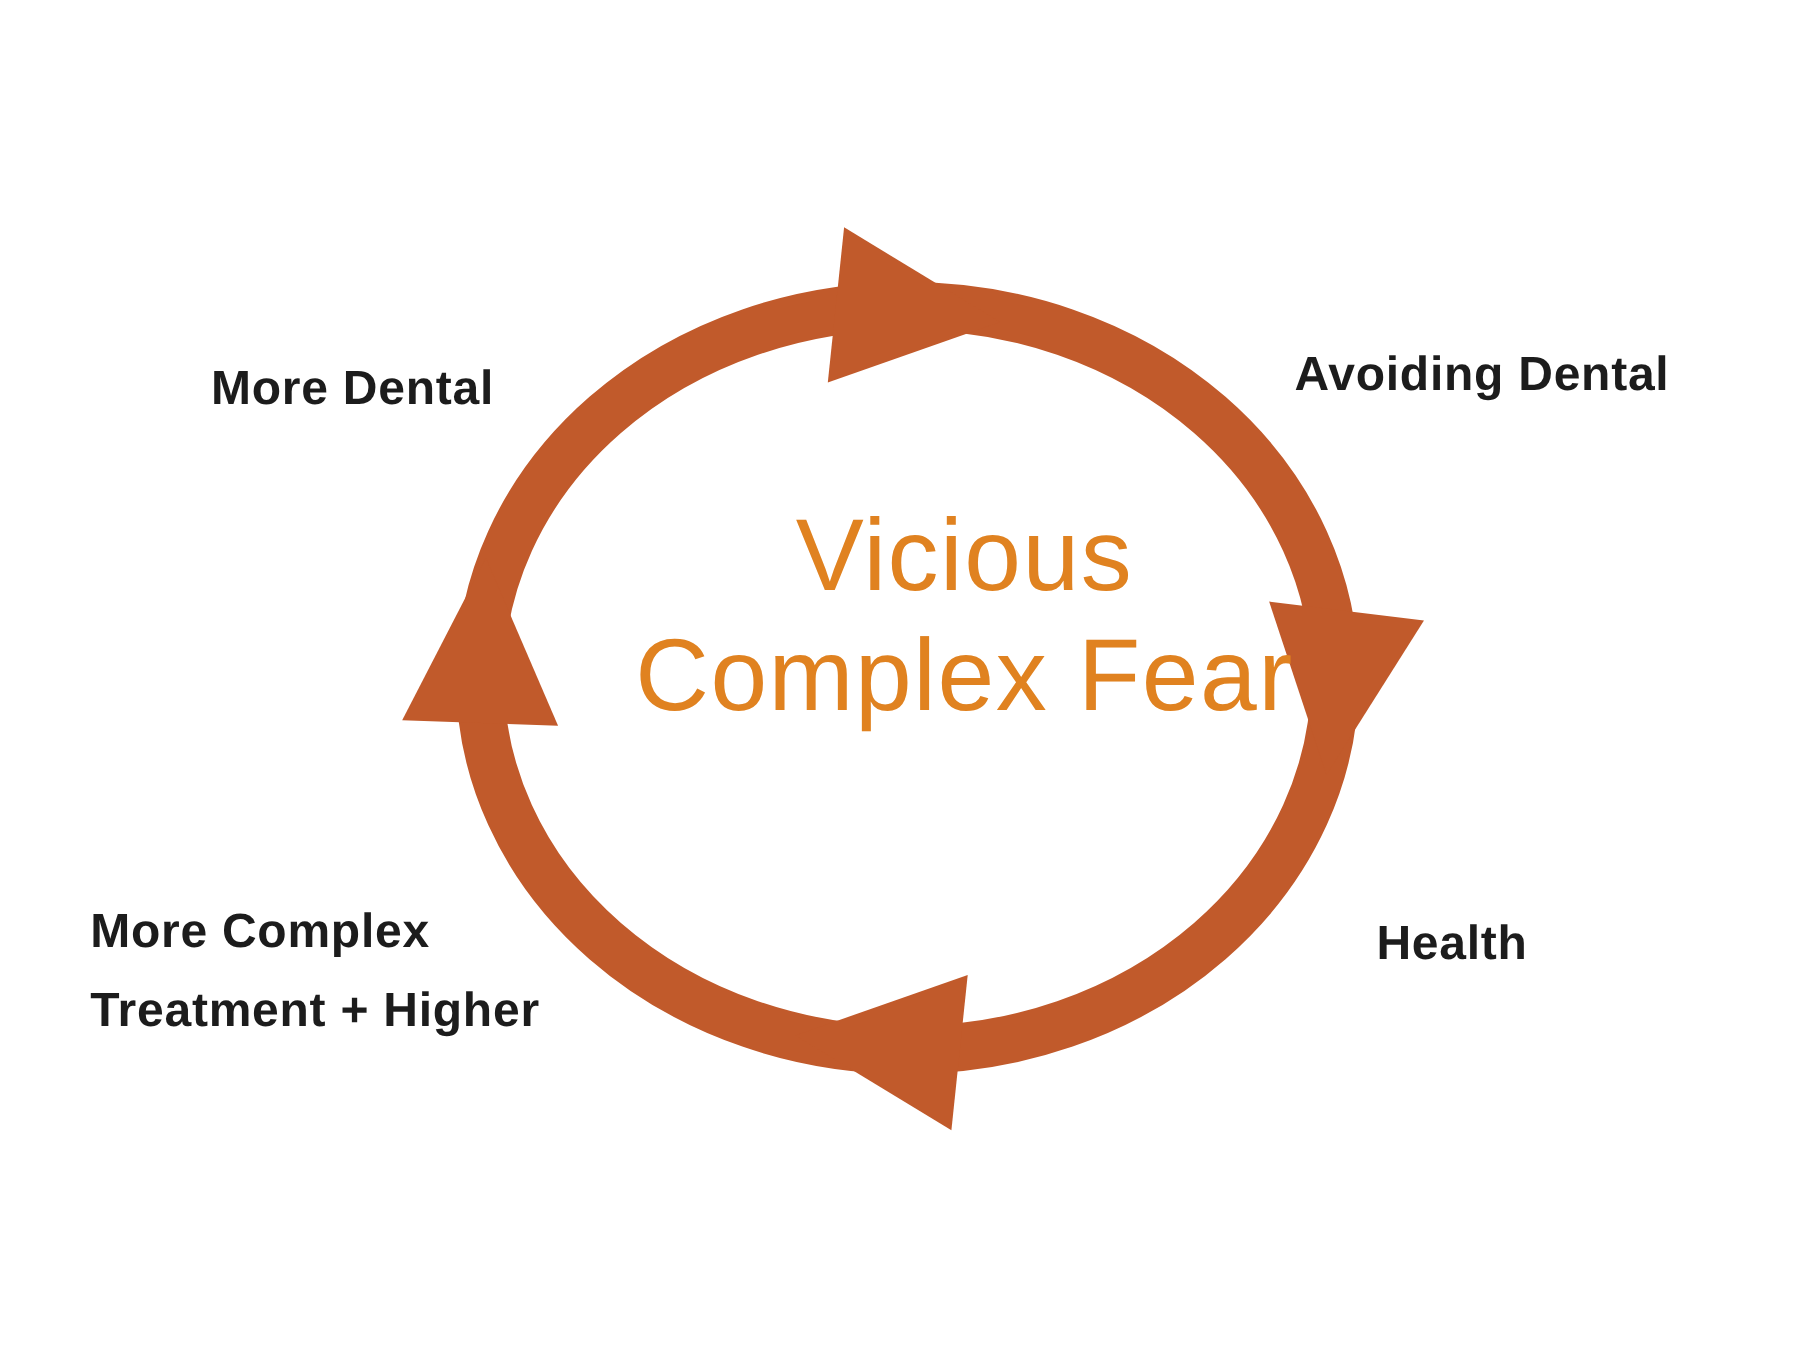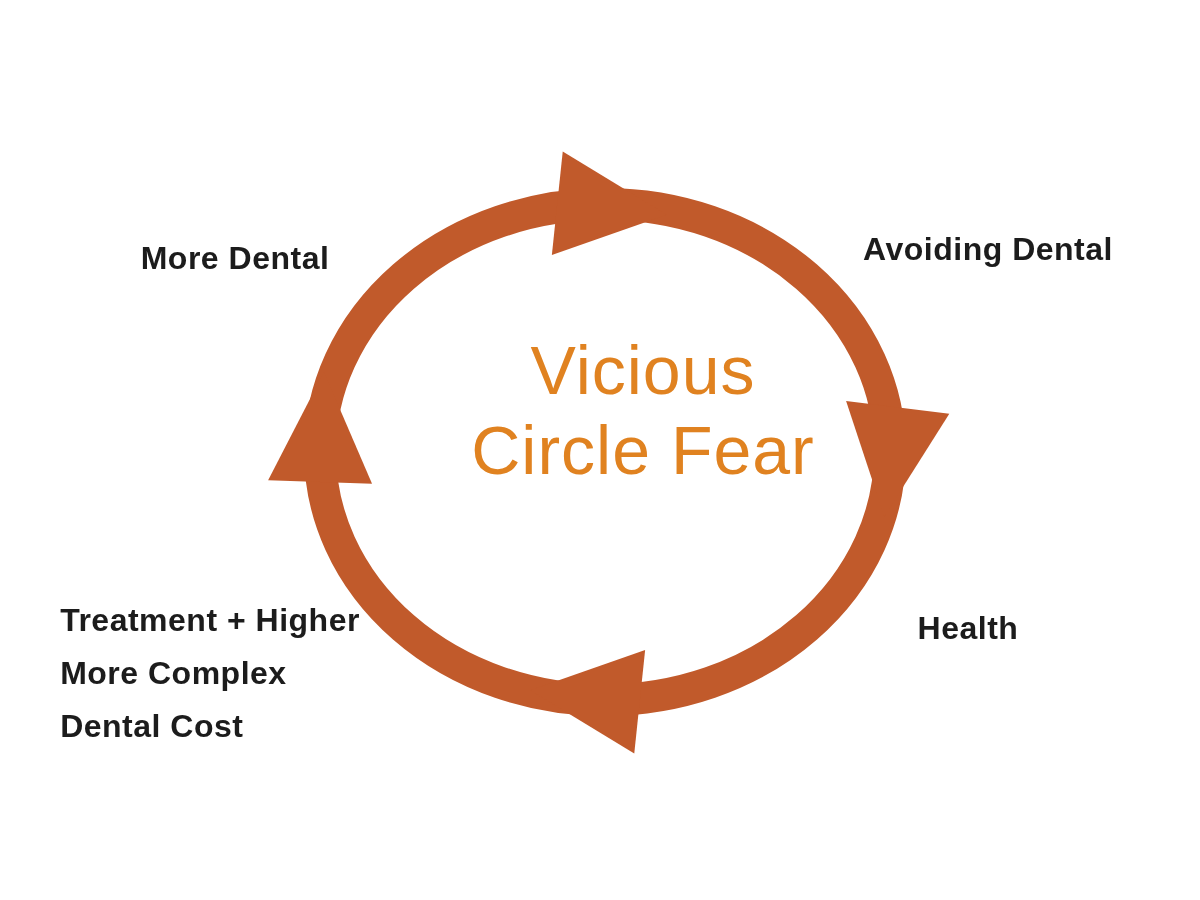--- a/index.html
+++ b/index.html
@@ -71,34 +71,33 @@
   <svg class="ring-svg" viewBox="0 0 1200 900" aria-hidden="true">
     <ellipse class="ring" cx="605" cy="452" rx="285" ry="248"></ellipse>
     <polygon class="arrowhead" points="-55,-52 -55,52 55,0" transform="translate(612,209) rotate(6)"></polygon>
     <polygon class="arrowhead" points="-55,-52 -55,52 55,0" transform="translate(891,462) rotate(97)"></polygon>
     <polygon class="arrowhead" points="-55,-52 -55,52 55,0" transform="translate(585,696) rotate(186)"></polygon>
     <polygon class="arrowhead" points="-55,-52 -55,52 55,0" transform="translate(322,427) rotate(272)"></polygon>
   </svg>
 
   <div class="title">
     <div class="title-line">Vicious</div>
-    <div class="title-line">Circle Fear</div>
+    <div class="title-line">Complex Fear</div>
   </div>
 
   <div class="node node-anxiety">
     <div class="node-line">More Dental</div>
   </div>
 
   <div class="node node-avoiding">
     <div class="node-line">Avoiding Dental</div>
   </div>
 
   <div class="node node-poorer">
     <div class="node-line">Health</div>
   </div>
 
   <div class="node node-complex">
+    <div class="node-line">More Complex</div>
     <div class="node-line">Treatment + Higher</div>
-    <div class="node-line">More Complex</div>
-    <div class="node-line">Dental Cost</div>
   </div>
 
 </div>
 
 </body></html>

